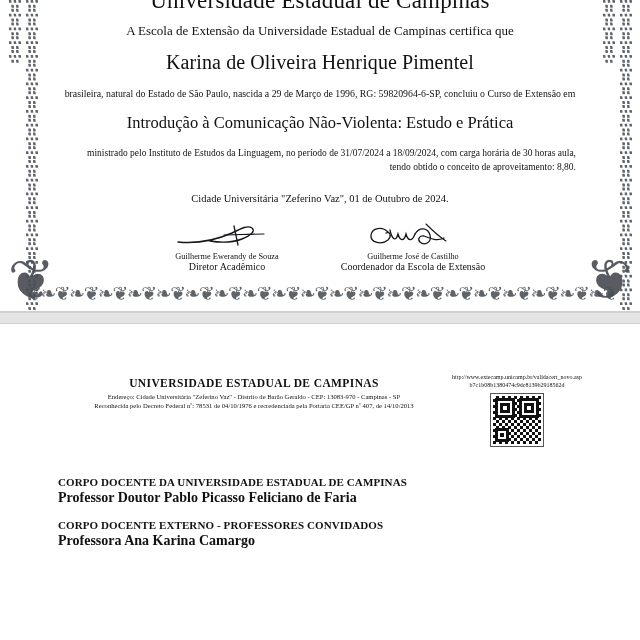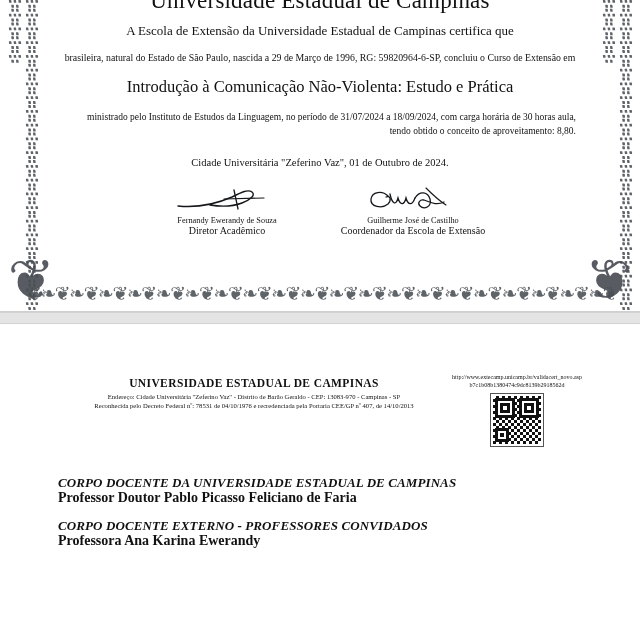--- a/index.html
+++ b/index.html
@@ -153,23 +153,22 @@
   .qr-box::after { right: 2px; top: 2px; }
   .qr-c3 {
     position: absolute; left: 2px; bottom: 2px;
     width: 14px; height: 14px;
     border: 3px solid #111; background: #fff;
     box-shadow: inset 0 0 0 2px #fff, inset 0 0 0 5px #111;
   }
 
   .faculty { margin-top: 66px; padding-left: 10px; }
   .fac-head {
-    font-size: 13px; font-weight: bold; line-height: 13px;
+    font-size: 11px; font-weight: bold; line-height: 13px;
     letter-spacing: .1px;
-    font-style: italic;
   }
   .fac-name { font-size: 14px; line-height: 12px; margin-top: 3px; font-weight: bold; }
   .fac-group + .fac-group { margin-top: 15px; }
 </style>
 </head>
 <body>
 
 <div id="app">
 
   <div class="page1">
@@ -178,35 +177,36 @@
       <div class="bd bd-left">፨፨፨፨፨፨፨፨፨፨፨፨፨፨፨፨፨፨፨፨፨፨፨፨፨፨፨፨</div>
       <div class="bd bd-right">፨፨፨፨፨፨፨፨፨፨፨፨፨፨፨፨፨፨፨፨፨፨፨፨፨፨፨፨</div>
       <div class="bd bd-bottom">❦❧❦❧❦❧❦❧❦❧❦❧❦❧❦❧❦❧❦❧❦❧❦❧❦❧❦❧❦❧❦❧❦❧❦❧❦❧❦❧❦❧❦❧❦❧</div>
       <div class="corner corner-bl">❦</div>
       <div class="corner corner-br">❦</div>
     </div>
 
     <div class="cert-body">
       <div class="cert-title">Universidade Estadual de Campinas</div>
       <div class="line-sm">A Escola de Extensão da Universidade Estadual de Campinas certifica que</div>
+      <div class="student-name">Karina de Oliveira Henrique Pimentel</div>
       <div class="line-bio">brasileira, natural do Estado de São Paulo, nascida a 29 de Março de 1996, RG: 59820964-6-SP, concluiu o Curso de Extensão em</div>
       <div class="course-title">Introdução à Comunicação Não-Violenta: Estudo e Prática</div>
       <div class="line-detail">ministrado pelo Instituto de Estudos da Linguagem, no período de 31/07/2024 a 18/09/2024, com carga horária de 30 horas aula, tendo obtido o conceito de aproveitamento: 8,80.</div>
       <div class="line-place">Cidade Universitária "Zeferino Vaz", 01 de Outubro de 2024.</div>
 
       <div class="sig-row">
         <div class="sig-block">
           <div class="sig-mark">
             <svg width="110" height="28" viewBox="0 0 110 28" aria-hidden="true">
               <path d="M6 20 C26 22, 44 18, 60 11 C70 6, 76 3, 80 6 C84 9, 78 14, 70 17 C62 20, 50 21, 38 19" fill="none" stroke="#15171a" stroke-width="1.4" stroke-linecap="round"></path>
               <path d="M62 4 L66 23" fill="none" stroke="#15171a" stroke-width="1.3" stroke-linecap="round"></path>
               <path d="M52 13 L92 12" fill="none" stroke="#15171a" stroke-width="1.2" stroke-linecap="round"></path>
             </svg>
           </div>
-          <div class="sig-name">Fernandy Ewerandy de Souza</div>
+          <div class="sig-name">Guilherme Ewerandy de Souza</div>
           <div class="sig-role">Diretor Acadêmico</div>
         </div>
 
         <div class="sig-block">
           <div class="sig-mark">
             <svg width="110" height="28" viewBox="0 0 110 28" aria-hidden="true">
               <path d="M30 10 C24 4, 14 6, 13 13 C12 21, 24 23, 30 18 C34 14, 32 9, 28 11" fill="none" stroke="#15171a" stroke-width="1.3" stroke-linecap="round"></path>
               <path d="M32 8 C34 18, 38 20, 40 12 C42 19, 46 20, 48 12 C50 19, 54 20, 57 12" fill="none" stroke="#15171a" stroke-width="1.3" stroke-linecap="round"></path>
               <path d="M57 12 C62 4, 70 6, 72 13 C74 21, 66 24, 62 20 C59 17, 62 13, 66 14 C72 16, 78 20, 86 16" fill="none" stroke="#15171a" stroke-width="1.3" stroke-linecap="round"></path>
               <path d="M68 2 C74 8, 80 14, 88 19" fill="none" stroke="#15171a" stroke-width="1.1" stroke-linecap="round"></path>
@@ -238,20 +238,20 @@
         </div>
       </div>
 
       <div class="faculty">
         <div class="fac-group">
           <div class="fac-head">CORPO DOCENTE DA UNIVERSIDADE ESTADUAL DE CAMPINAS</div>
           <div class="fac-name">Professor Doutor Pablo Picasso Feliciano de Faria</div>
         </div>
         <div class="fac-group">
           <div class="fac-head">CORPO DOCENTE EXTERNO - PROFESSORES CONVIDADOS</div>
-          <div class="fac-name">Professora Ana Karina Ewerandy</div>
+          <div class="fac-name">Professora Ana Karina Camargo</div>
         </div>
       </div>
 
     </div>
   </div>
 
 </div>
 
 </body></html>

